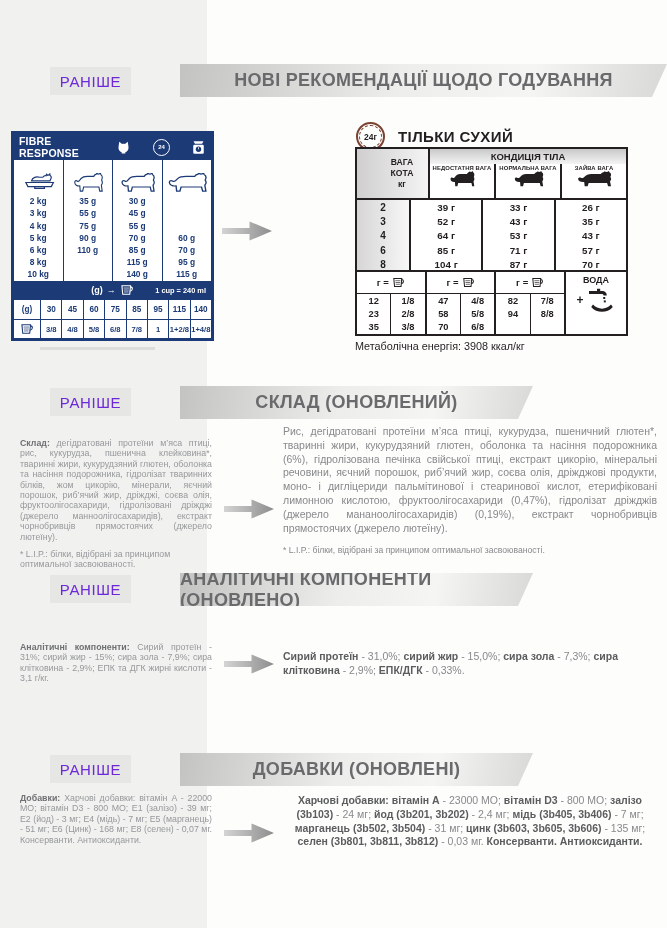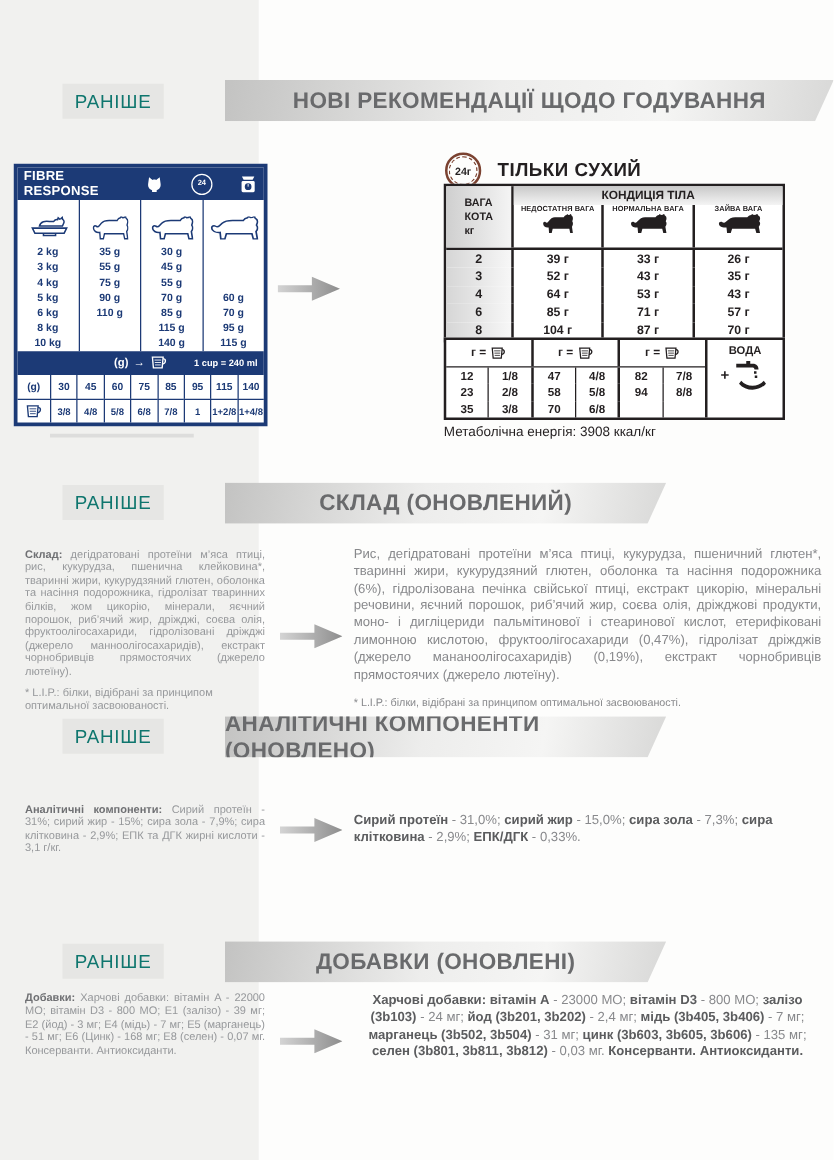--- a/index.html
+++ b/index.html
@@ -1,20 +1,20 @@
 <!DOCTYPE html>
 <html><head>
 <meta charset="utf-8">
 <style>
   html,body{margin:0;padding:0;background:#fff;font-family:"Liberation Sans",sans-serif;}
   .page{position:relative;width:667px;height:928px;background:#fdfdfc;overflow:hidden;}
   .strip{position:absolute;left:0;top:0;width:207px;height:928px;background:#f1f1ef;}
 
   
-  .ribbon-old{position:absolute;left:50px;width:81px;height:28px;background:#e6e6e4;color:#0f766e;
+  .ribbon-old{position:absolute;left:50px;width:81px;height:28px;background:#e6e6e4;color:#6d28d9;
     font-size:15px;letter-spacing:.6px;display:flex;align-items:center;justify-content:center;}
   .ribbon-new{position:absolute;left:180px;height:33px;
     background:linear-gradient(100deg,#c3c3c2 0%,#ededec 45%,#f5f5f4 72%,#d8d8d7 100%);
     color:#696a6c;font-weight:bold;font-size:18px;letter-spacing:.3px;
     display:flex;align-items:center;justify-content:center;
     clip-path:polygon(0 0,100% 0,calc(100% - 15px) 100%,0 100%);}
 
   .arrow{position:absolute;width:50px;height:24px;
     background:linear-gradient(to right,#d4d4d4,#8d8d8d);
     clip-path:polygon(0 38%,55% 38%,55% 10%,100% 50%,55% 90%,55% 62%,0 62%);}
@@ -46,21 +46,21 @@
   .clock24g{width:29px;height:29px;border:2.6px solid #7b4231;border-radius:50%;box-sizing:border-box;
     display:flex;align-items:center;justify-content:center;font-size:8.5px;font-weight:bold;color:#231f20;position:relative;}
   .clock24g:before{content:"";position:absolute;inset:1px;border:1px dashed #7b4231;border-radius:50%;}
   .dry-title{font-size:15px;font-weight:bold;color:#231f20;letter-spacing:.4px;}
 
   .cond-table{position:absolute;left:355px;top:147px;width:273px;box-sizing:border-box;
     border:2px solid #231f20;background:#fff;display:flex;flex-direction:column;}
   .cond-top{display:flex;border-bottom:2px solid #231f20;}
   .cw-header{width:52px;border-right:2px solid #231f20;background:linear-gradient(to right,#cfcfcf,#f4f4f4);
     display:flex;align-items:center;justify-content:center;font-weight:bold;font-size:8.6px;color:#231f20;
-    white-space:pre-line;line-height:1.25;}
+    text-align:center;white-space:pre-line;line-height:1.25;padding-left:19px;}
   .cond-right{flex:1;display:flex;flex-direction:column;}
   .cond-span{height:15px;background:linear-gradient(to bottom,#c9c9c9,#f4f4f4);display:flex;align-items:center;
     justify-content:center;font-weight:bold;font-size:9.5px;color:#231f20;}
   .cond-subs{display:flex;height:34px;}
   .cond-sub{flex:1;display:flex;flex-direction:column;align-items:center;justify-content:flex-start;padding-top:1px;}
   .cond-sub + .cond-sub{border-left:2px solid #231f20;}
   .cond-sub .lbl{font-size:5.9px;font-weight:bold;color:#231f20;letter-spacing:.1px;}
   .cond-row{display:flex;height:14.4px;}
   .c-kg{width:52px;border-right:2px solid #231f20;background:linear-gradient(to right,#d6d6d6,#f7f7f7);
     display:flex;align-items:center;justify-content:center;font-weight:bold;font-size:10px;color:#231f20;}
@@ -402,21 +402,21 @@
     <span>РАНІШЕ</span>
   </div>
   <div class="ribbon-new" style="top:386px;width:353px">
     <span>СКЛАД (ОНОВЛЕНИЙ)</span>
   </div>
   <div class="txt-old" style="top:438px">
     <b>Склад:</b><span> дегідратовані протеїни м’яса птиці, рис, кукурудза, пшенична клейковина*, тваринні жири, кукурудзяний глютен, оболонка та насіння подорожника, гідролізат тваринних білків, жом цикорію, мінерали, яєчний порошок, риб’ячий жир, дріжджі, соєва олія, фруктоолігосахариди, гідролізовані дріжджі (джерело манноолігосахаридів), екстракт чорнобривців прямостоячих (джерело лютеїну).</span>
     <span class="note">* L.I.P.: білки, відібрані за принципом оптимальної засвоюваності.</span>
   </div>
   <div class="arrow" style="left:224px;top:497px"></div>
-  <div class="txt-new" style="top:437px">
+  <div class="txt-new" style="top:425px">
     <span>Рис, дегідратовані протеїни м’яса птиці, кукурудза, пшеничний глютен*, тваринні жири, кукурудзяний глютен, оболонка та насіння подорожника (6%), гідролізована печінка свійської птиці, екстракт цикорію, мінеральні речовини, яєчний порошок, риб’ячий жир, соєва олія, дріжджові продукти, моно- і дигліцериди пальмітинової і стеаринової кислот, етерифіковані лимонною кислотою, фруктоолігосахариди (0,47%), гідролізат дріжджів (джерело мананоолігосахаридів) (0,19%), екстракт чорнобривців прямостоячих (джерело лютеїну).</span>
     <span class="note">* L.I.P.: білки, відібрані за принципом оптимальної засвоюваності.</span>
   </div>
 
   <div class="ribbon-old" style="top:575px">
     <span>РАНІШЕ</span>
   </div>
   <div class="ribbon-new" style="top:573px;width:353px">
     <span>АНАЛІТИЧНІ КОМПОНЕНТИ (ОНОВЛЕНО)</span>
   </div>

